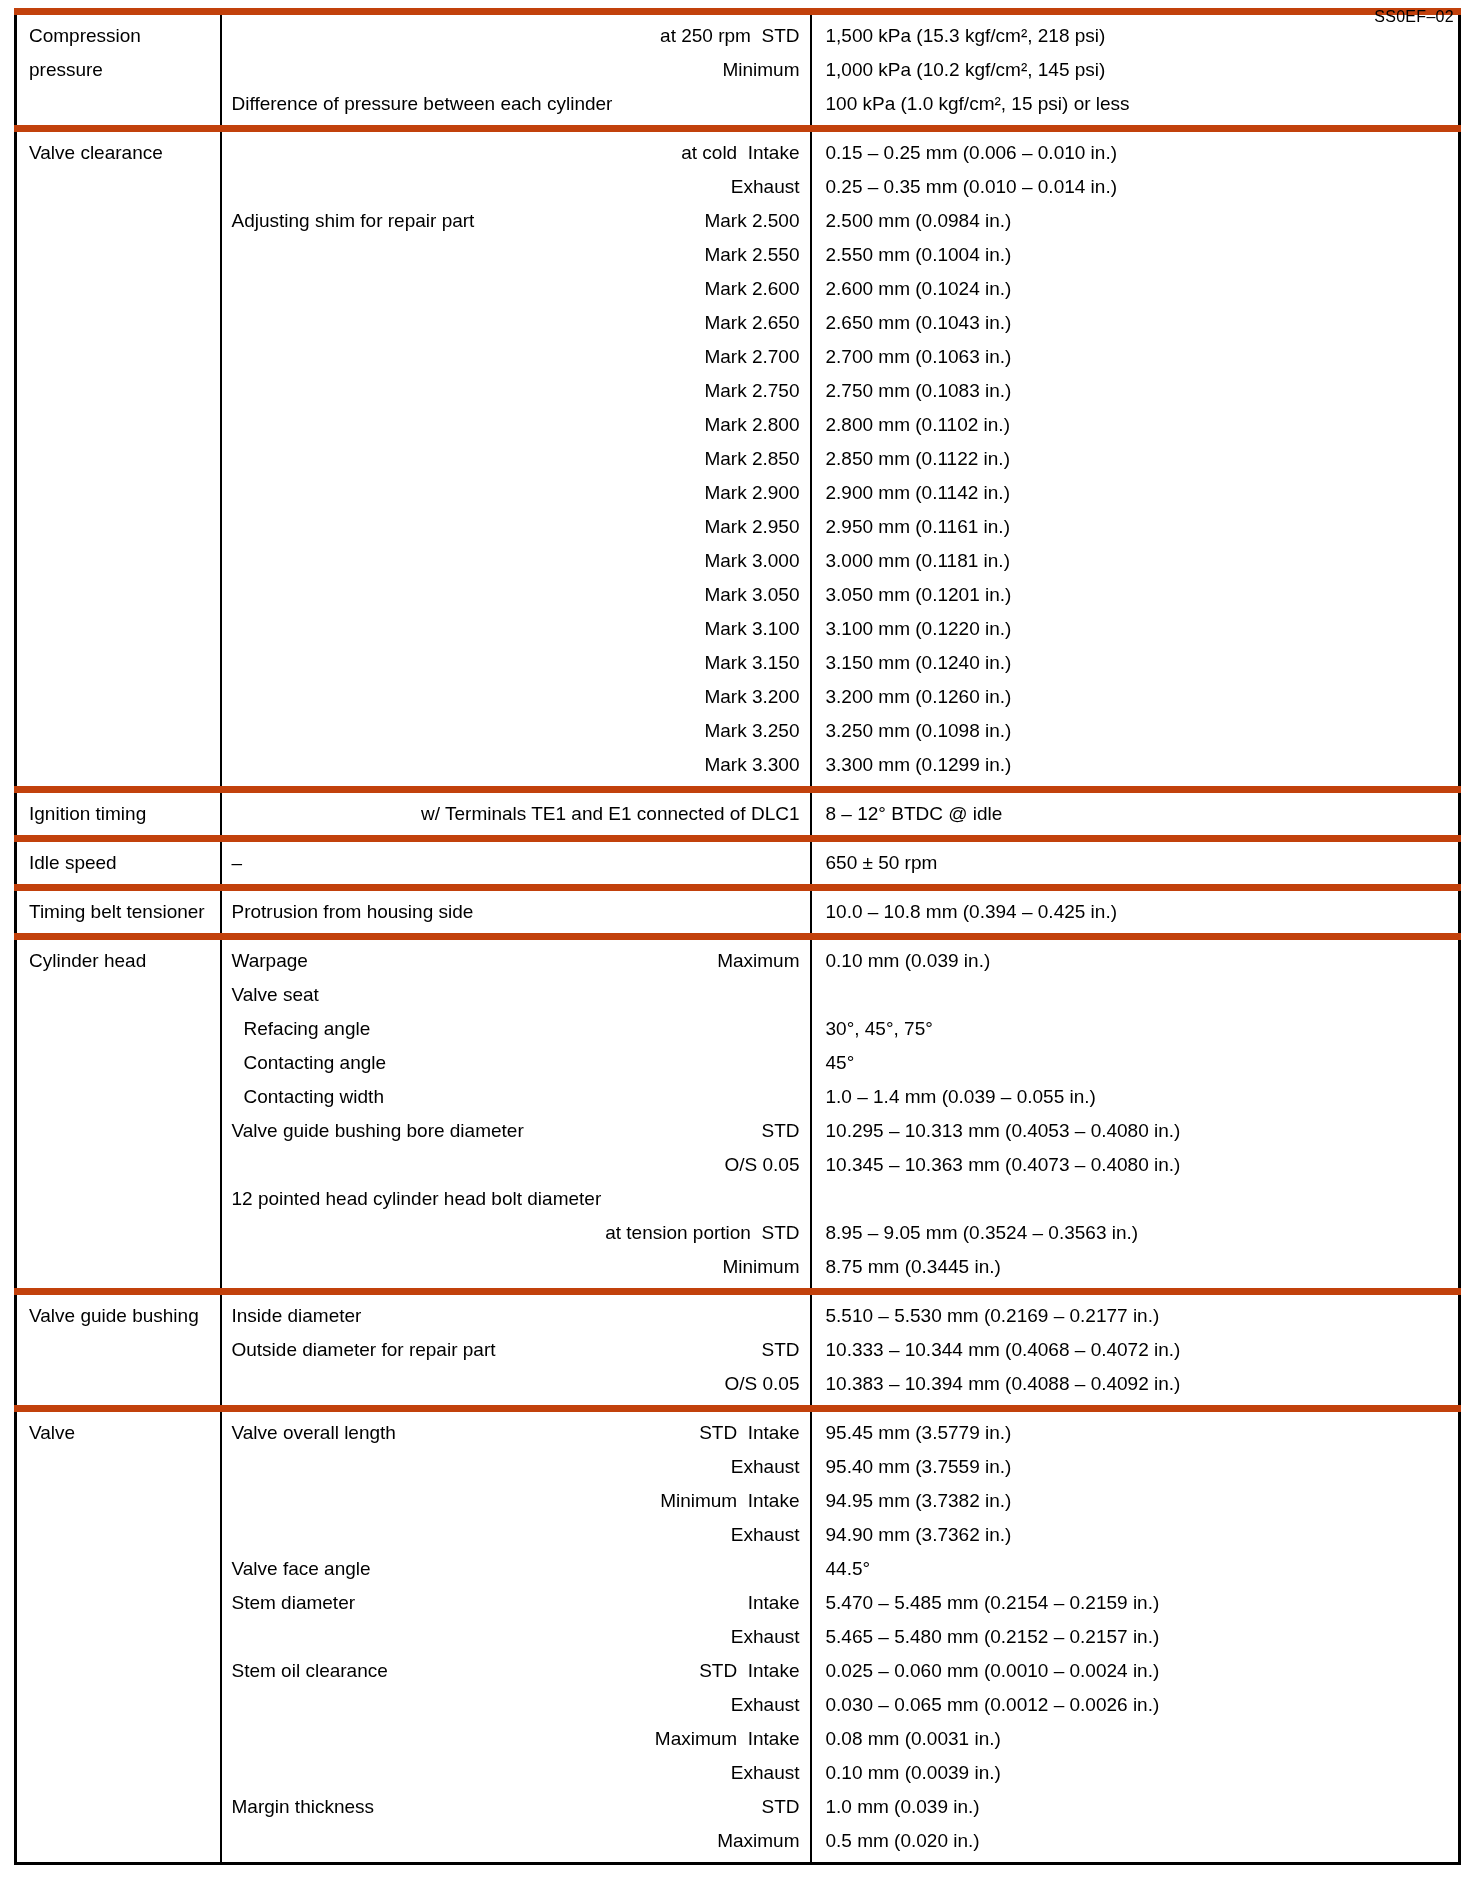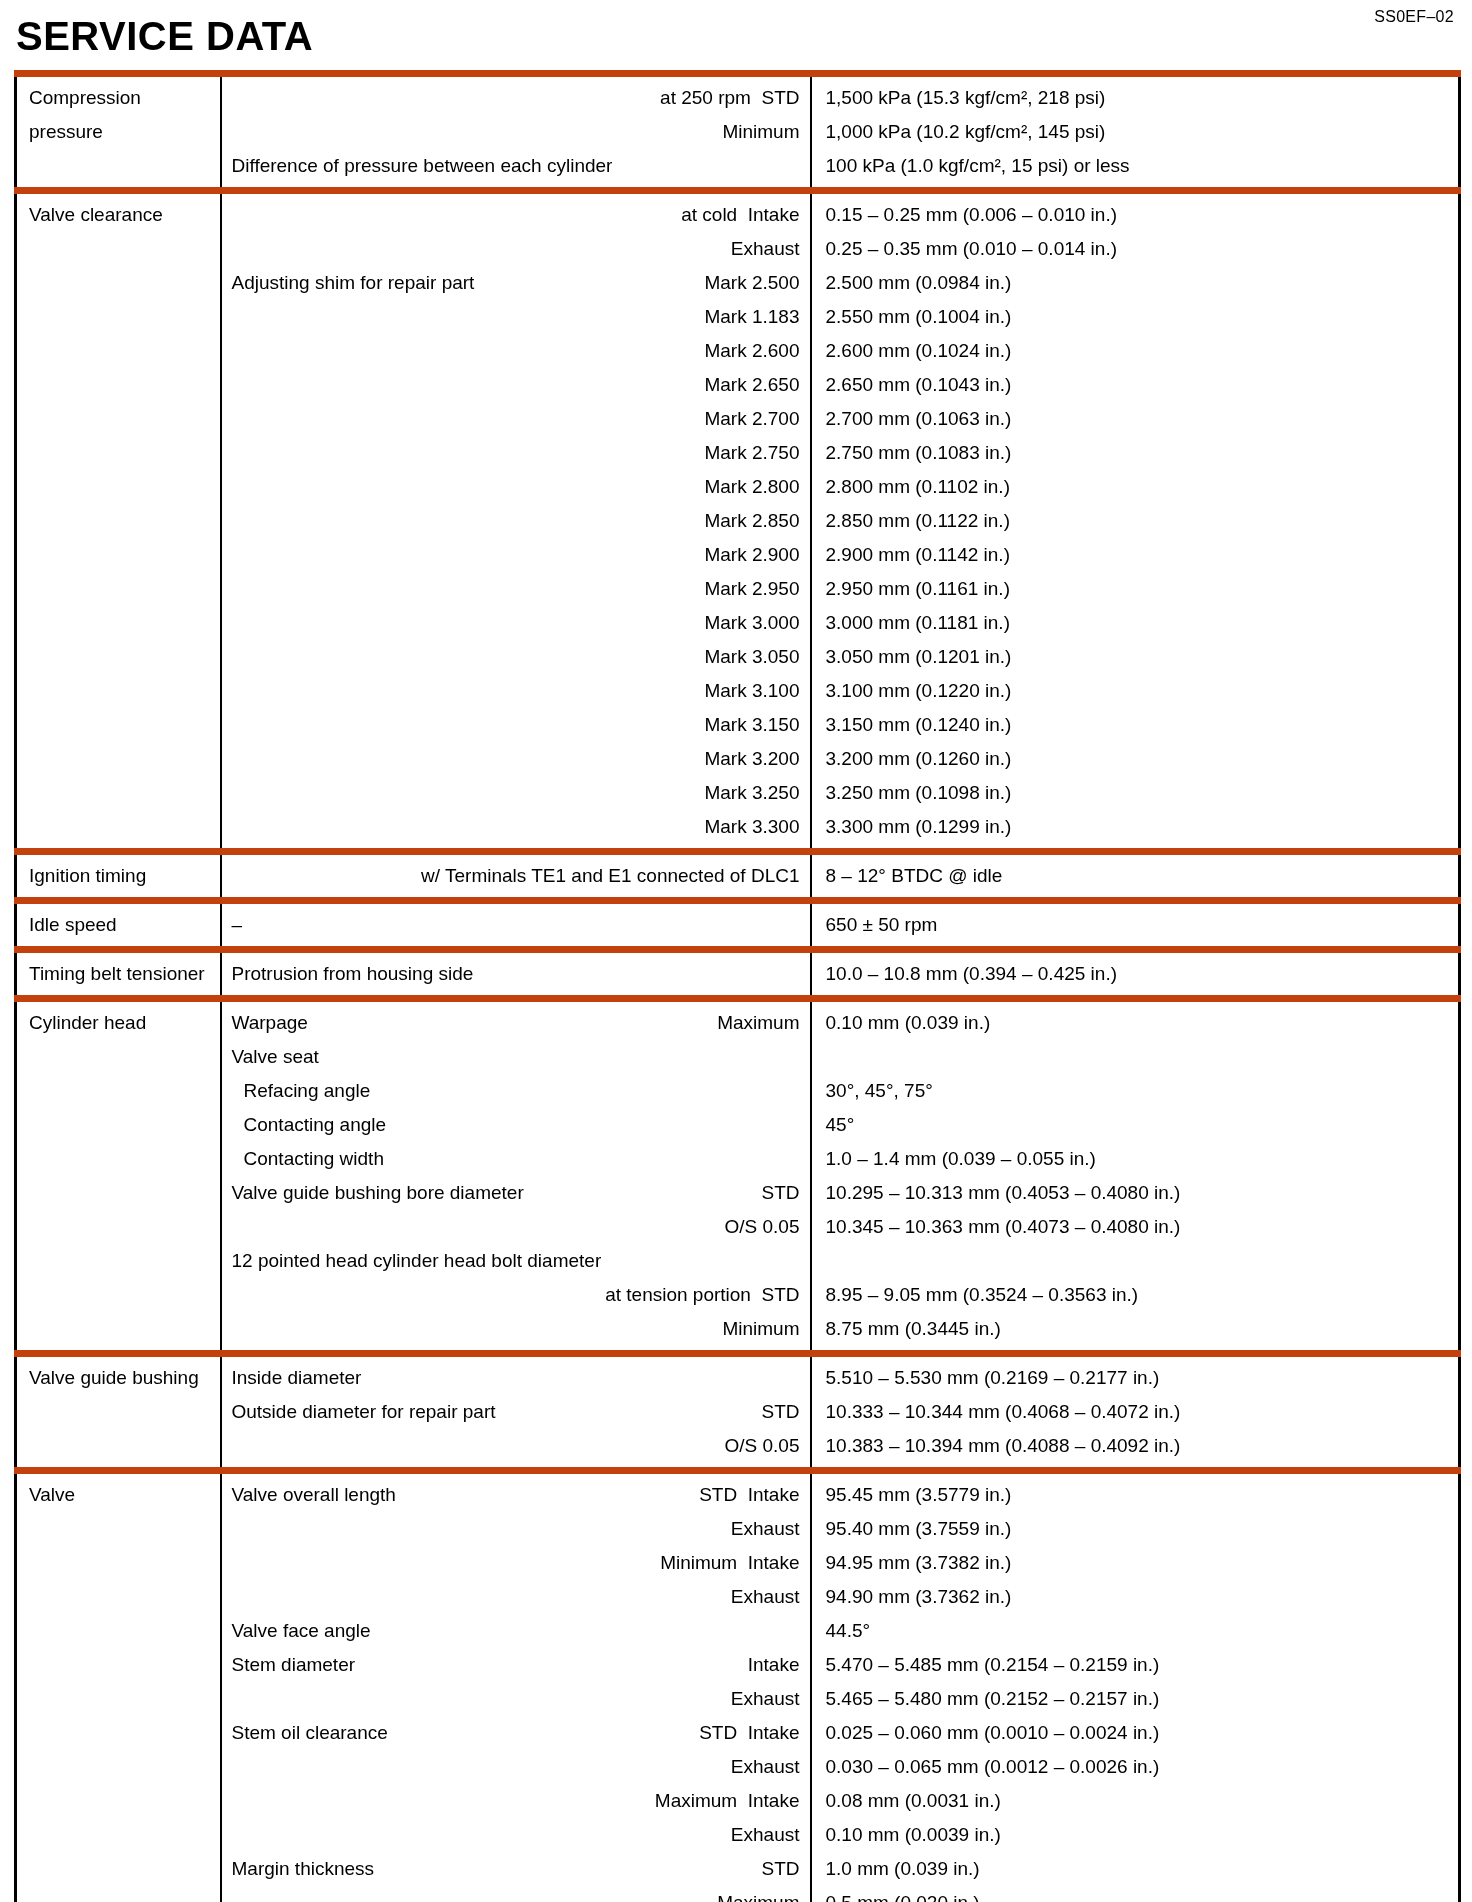--- a/index.html
+++ b/index.html
@@ -82,21 +82,20 @@
     text-align: center;
     white-space: pre;
   }
 </style>
 </head>
 <body>
 
 <div class="page">
   <div class="doc-code">SS0EF–02</div>
 
-  <h1 class="title">SERVICE DATA</h1>
 
   <table class="service">
     <colgroup>
       <col class="c1">
       <col class="c2">
       <col class="c3">
     </colgroup>
     <tbody>
         <tr class="sec-first">
           <td class="cat" rowspan="3">Compression pressure</td>
@@ -151,21 +150,21 @@
               <span class="mid-label">Adjusting shim for repair part</span>
               <span class="mid-cond">Mark 2.500</span>
             </div>
           </td>
           <td class="val">2.500 mm (0.0984 in.)</td>
         </tr>
         <tr>
           <td class="mid">
             <div class="mid-flex">
               <span class="mid-label"></span>
-              <span class="mid-cond">Mark 1.183</span>
+              <span class="mid-cond">Mark 2.550</span>
             </div>
           </td>
           <td class="val">2.550 mm (0.1004 in.)</td>
         </tr>
         <tr>
           <td class="mid">
             <div class="mid-flex">
               <span class="mid-label"></span>
               <span class="mid-cond">Mark 2.600</span>
             </div>

